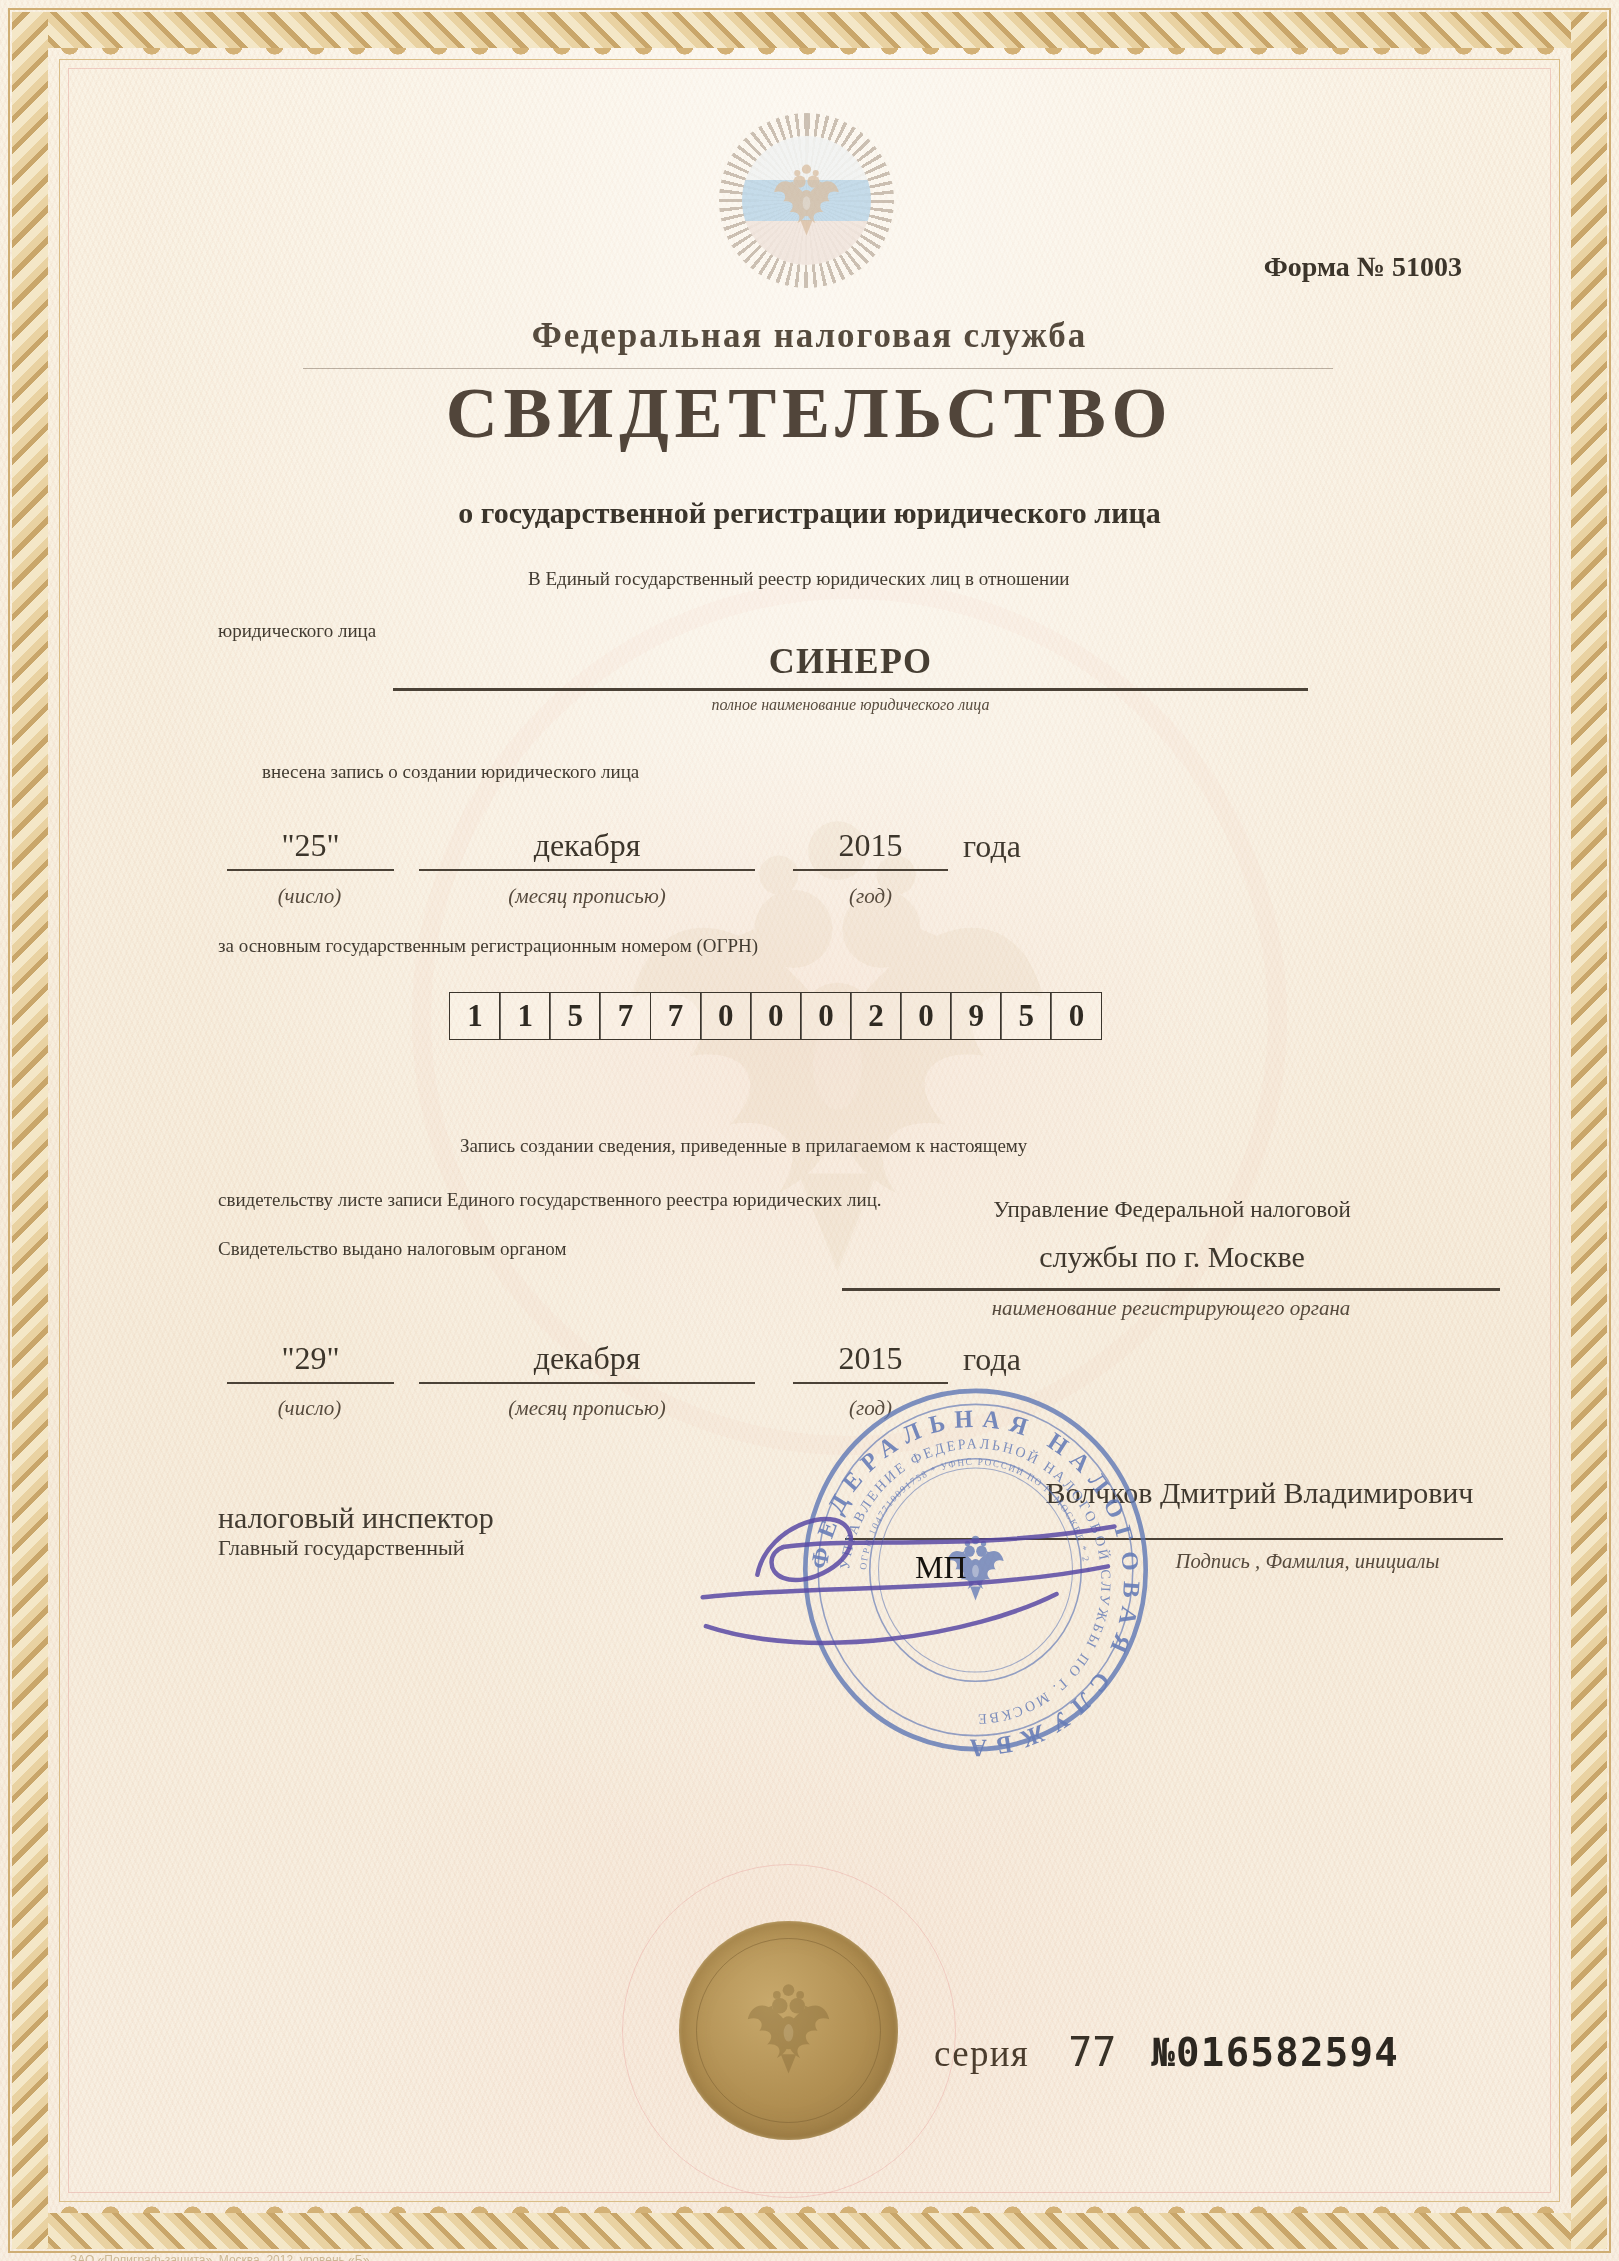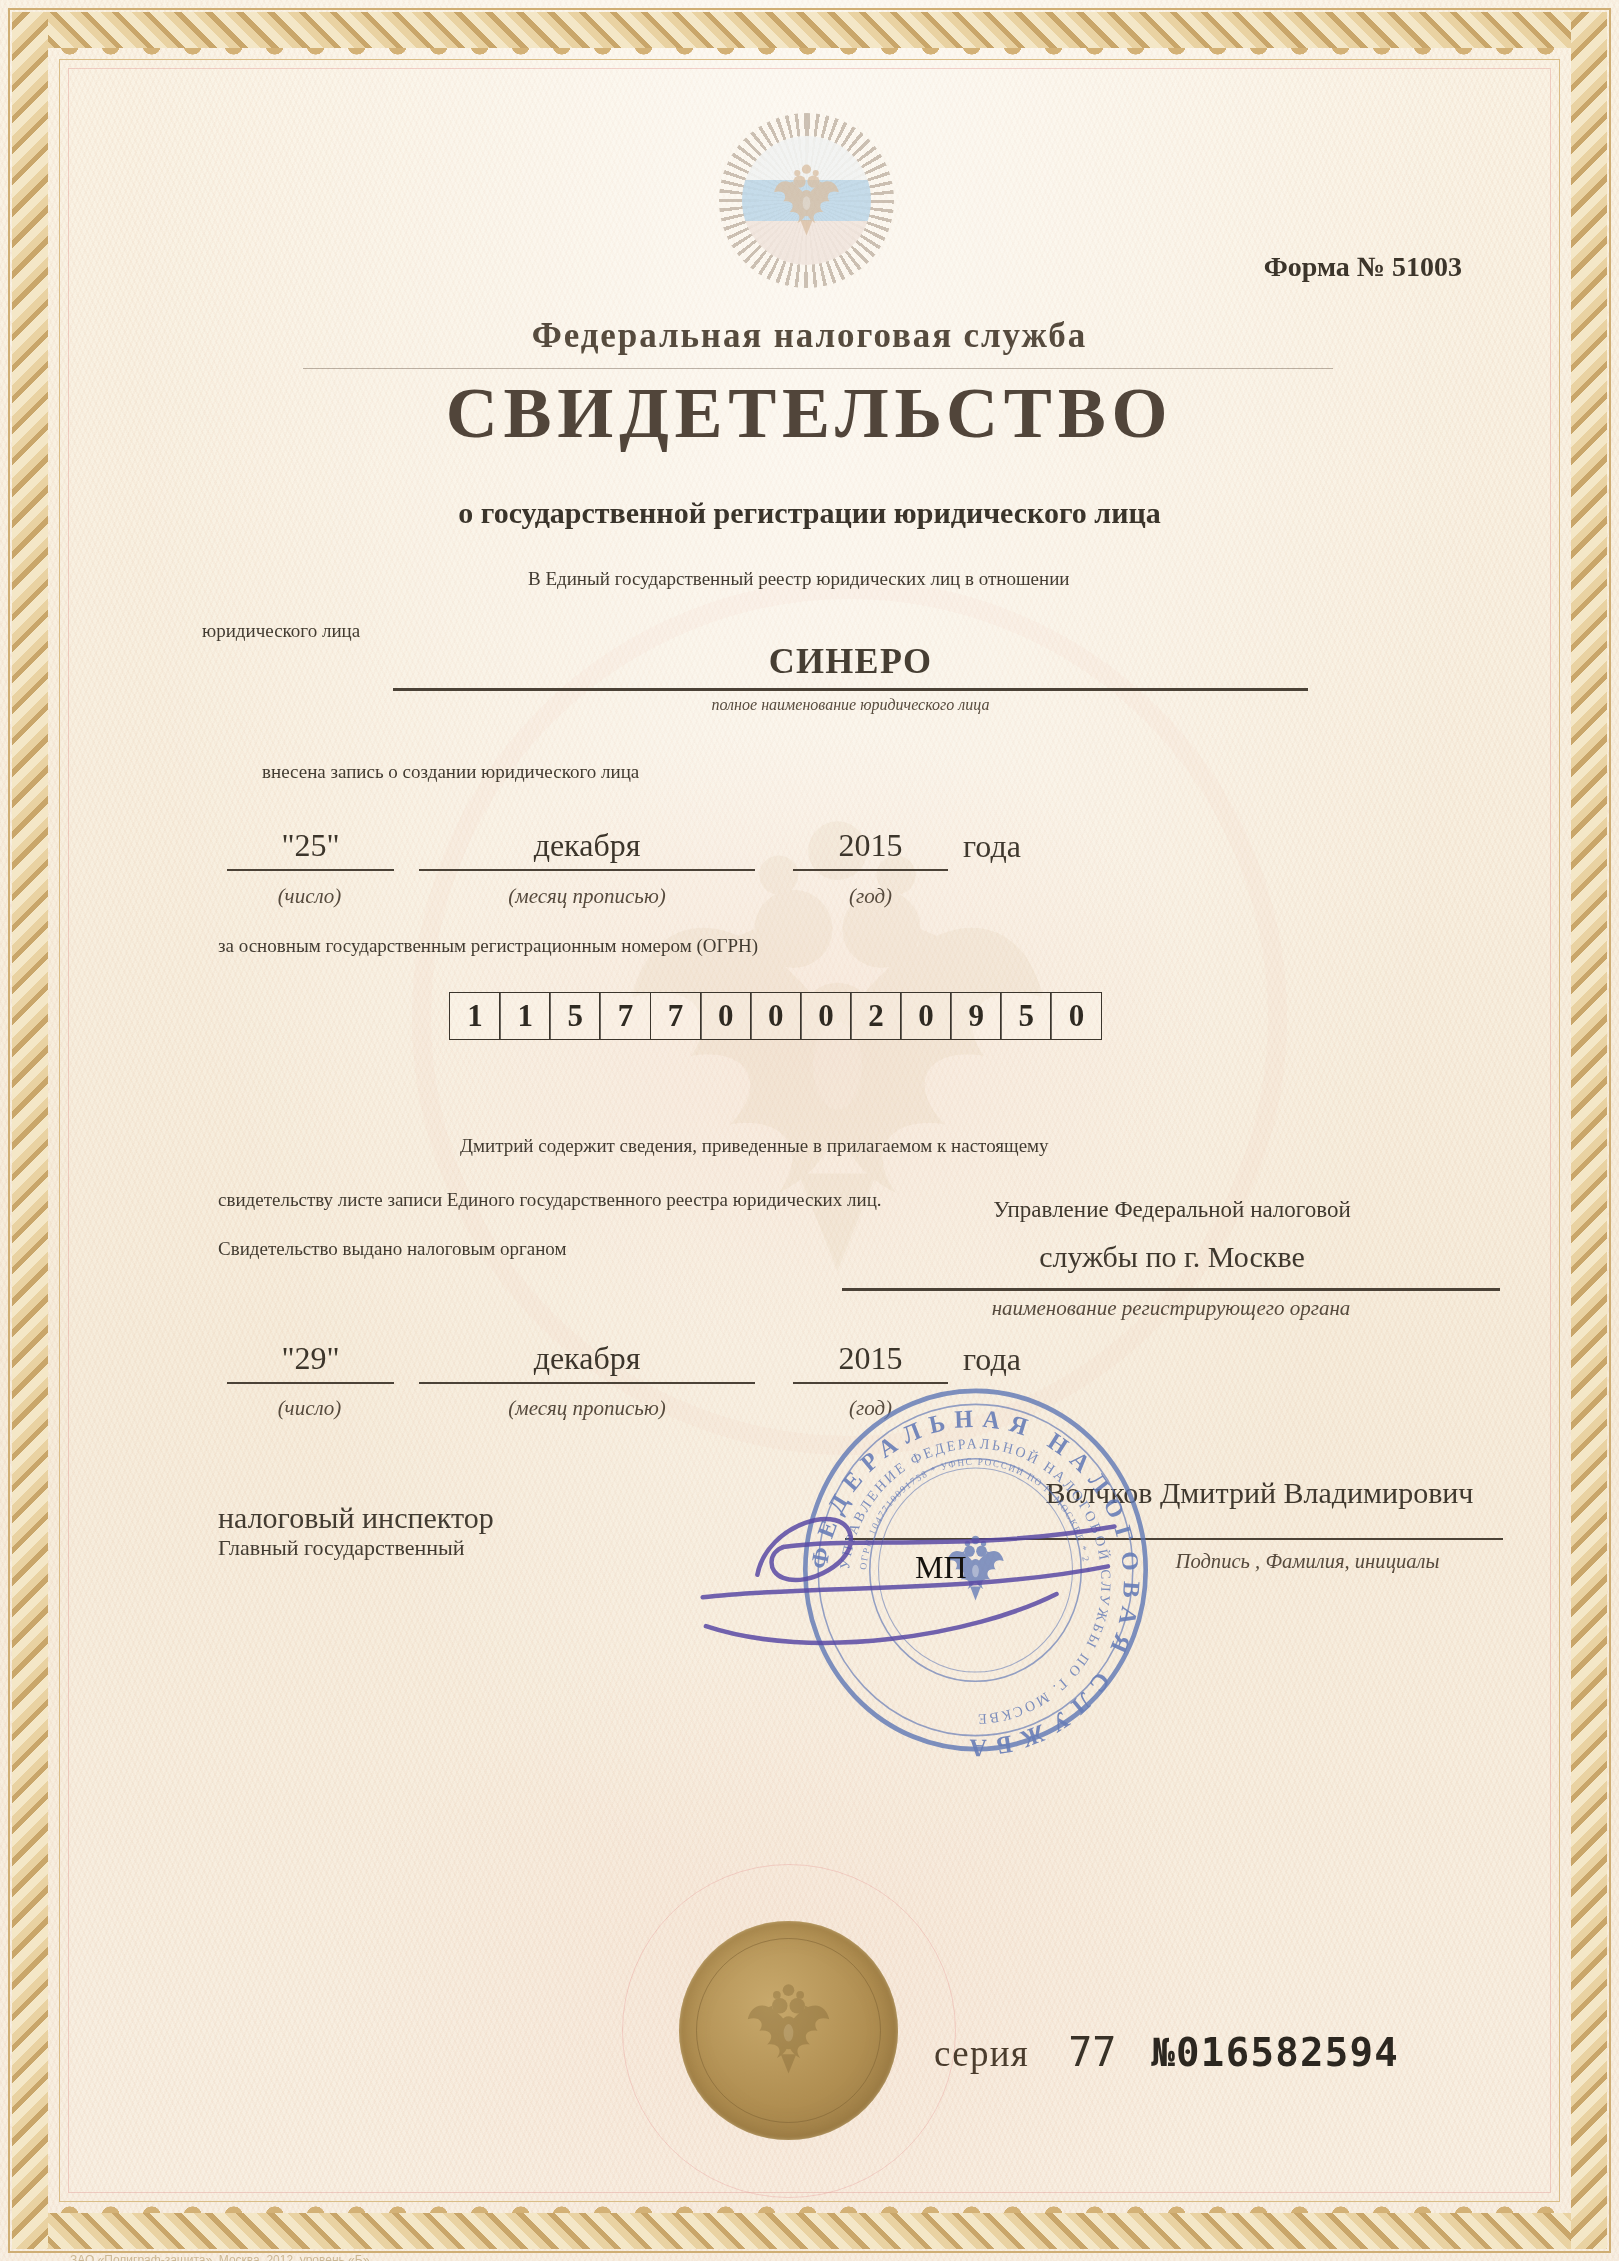--- a/index.html
+++ b/index.html
@@ -116,21 +116,21 @@
     </svg>
   </div>
 
   <div class="abs form-number">Форма  № 51003</div>
   <div class="abs agency">Федеральная налоговая служба</div>
   <div class="abs rule agency-rule"></div>
   <div class="abs doc-title">СВИДЕТЕЛЬСТВО</div>
   <div class="abs doc-subtitle">о государственной регистрации юридического лица</div>
 
   <div class="abs body-text" style="left:528px;top:568px;">В Единый государственный реестр юридических лиц в отношении</div>
-  <div class="abs body-text" style="left:202px;top:620px;">юридического лица</div>
+  <div class="abs body-text" style="left:218px;top:620px;">юридического лица</div>
 
   <div class="abs ctr b" style="left:393px;top:640px;width:915px;font-size:36px;letter-spacing:1.3px;color:#463e33;">СИНЕРО</div>
   <div class="abs uline" style="left:393px;top:688px;width:915px;"></div>
   <div class="abs ctr it cap" style="left:393px;top:696px;width:915px;font-size:16px;">полное наименование юридического лица</div>
 
   <div class="abs body-text" style="left:218px;top:761px;margin-left:44px;">внесена запись о создании юридического лица</div>
 
   <div class="dcell" style="left:227px;top:827px;width:167px;">"25"</div>
   <div class="dcell" style="left:419px;top:827px;width:336px;">декабря</div>
   <div class="dcell" style="left:793px;top:827px;width:155px;">2015</div>
@@ -149,21 +149,21 @@
     <div class="ogrn-cell">0</div>
     <div class="ogrn-cell">0</div>
     <div class="ogrn-cell">0</div>
     <div class="ogrn-cell">2</div>
     <div class="ogrn-cell">0</div>
     <div class="ogrn-cell">9</div>
     <div class="ogrn-cell">5</div>
     <div class="ogrn-cell">0</div>
   </div>
 
-  <div class="abs body-text" style="left:460px;top:1135px;">Дмитрий содержит сведения, приведенные в прилагаемом к настоящему</div>
+  <div class="abs body-text" style="left:460px;top:1135px;">Запись создании сведения, приведенные в прилагаемом к настоящему</div>
   <div class="abs body-text" style="left:218px;top:1189px;">свидетельству листе записи Единого государственного реестра юридических лиц.</div>
 
   <div class="abs body-text" style="left:218px;top:1238px;">Свидетельство выдано налоговым органом</div>
   <div class="abs ctr" style="left:837px;top:1197px;width:670px;font-size:23px;">Управление Федеральной налоговой</div>
   <div class="abs ctr" style="left:837px;top:1240px;width:670px;font-size:30px;">службы по г. Москве</div>
   <div class="abs uline" style="left:842px;top:1288px;width:658px;"></div>
   <div class="abs ctr it cap" style="left:842px;top:1296px;width:658px;">наименование регистрирующего органа</div>
 
   <div class="dcell" style="left:227px;top:1340px;width:167px;">"29"</div>
   <div class="dcell" style="left:419px;top:1340px;width:336px;">декабря</div>

